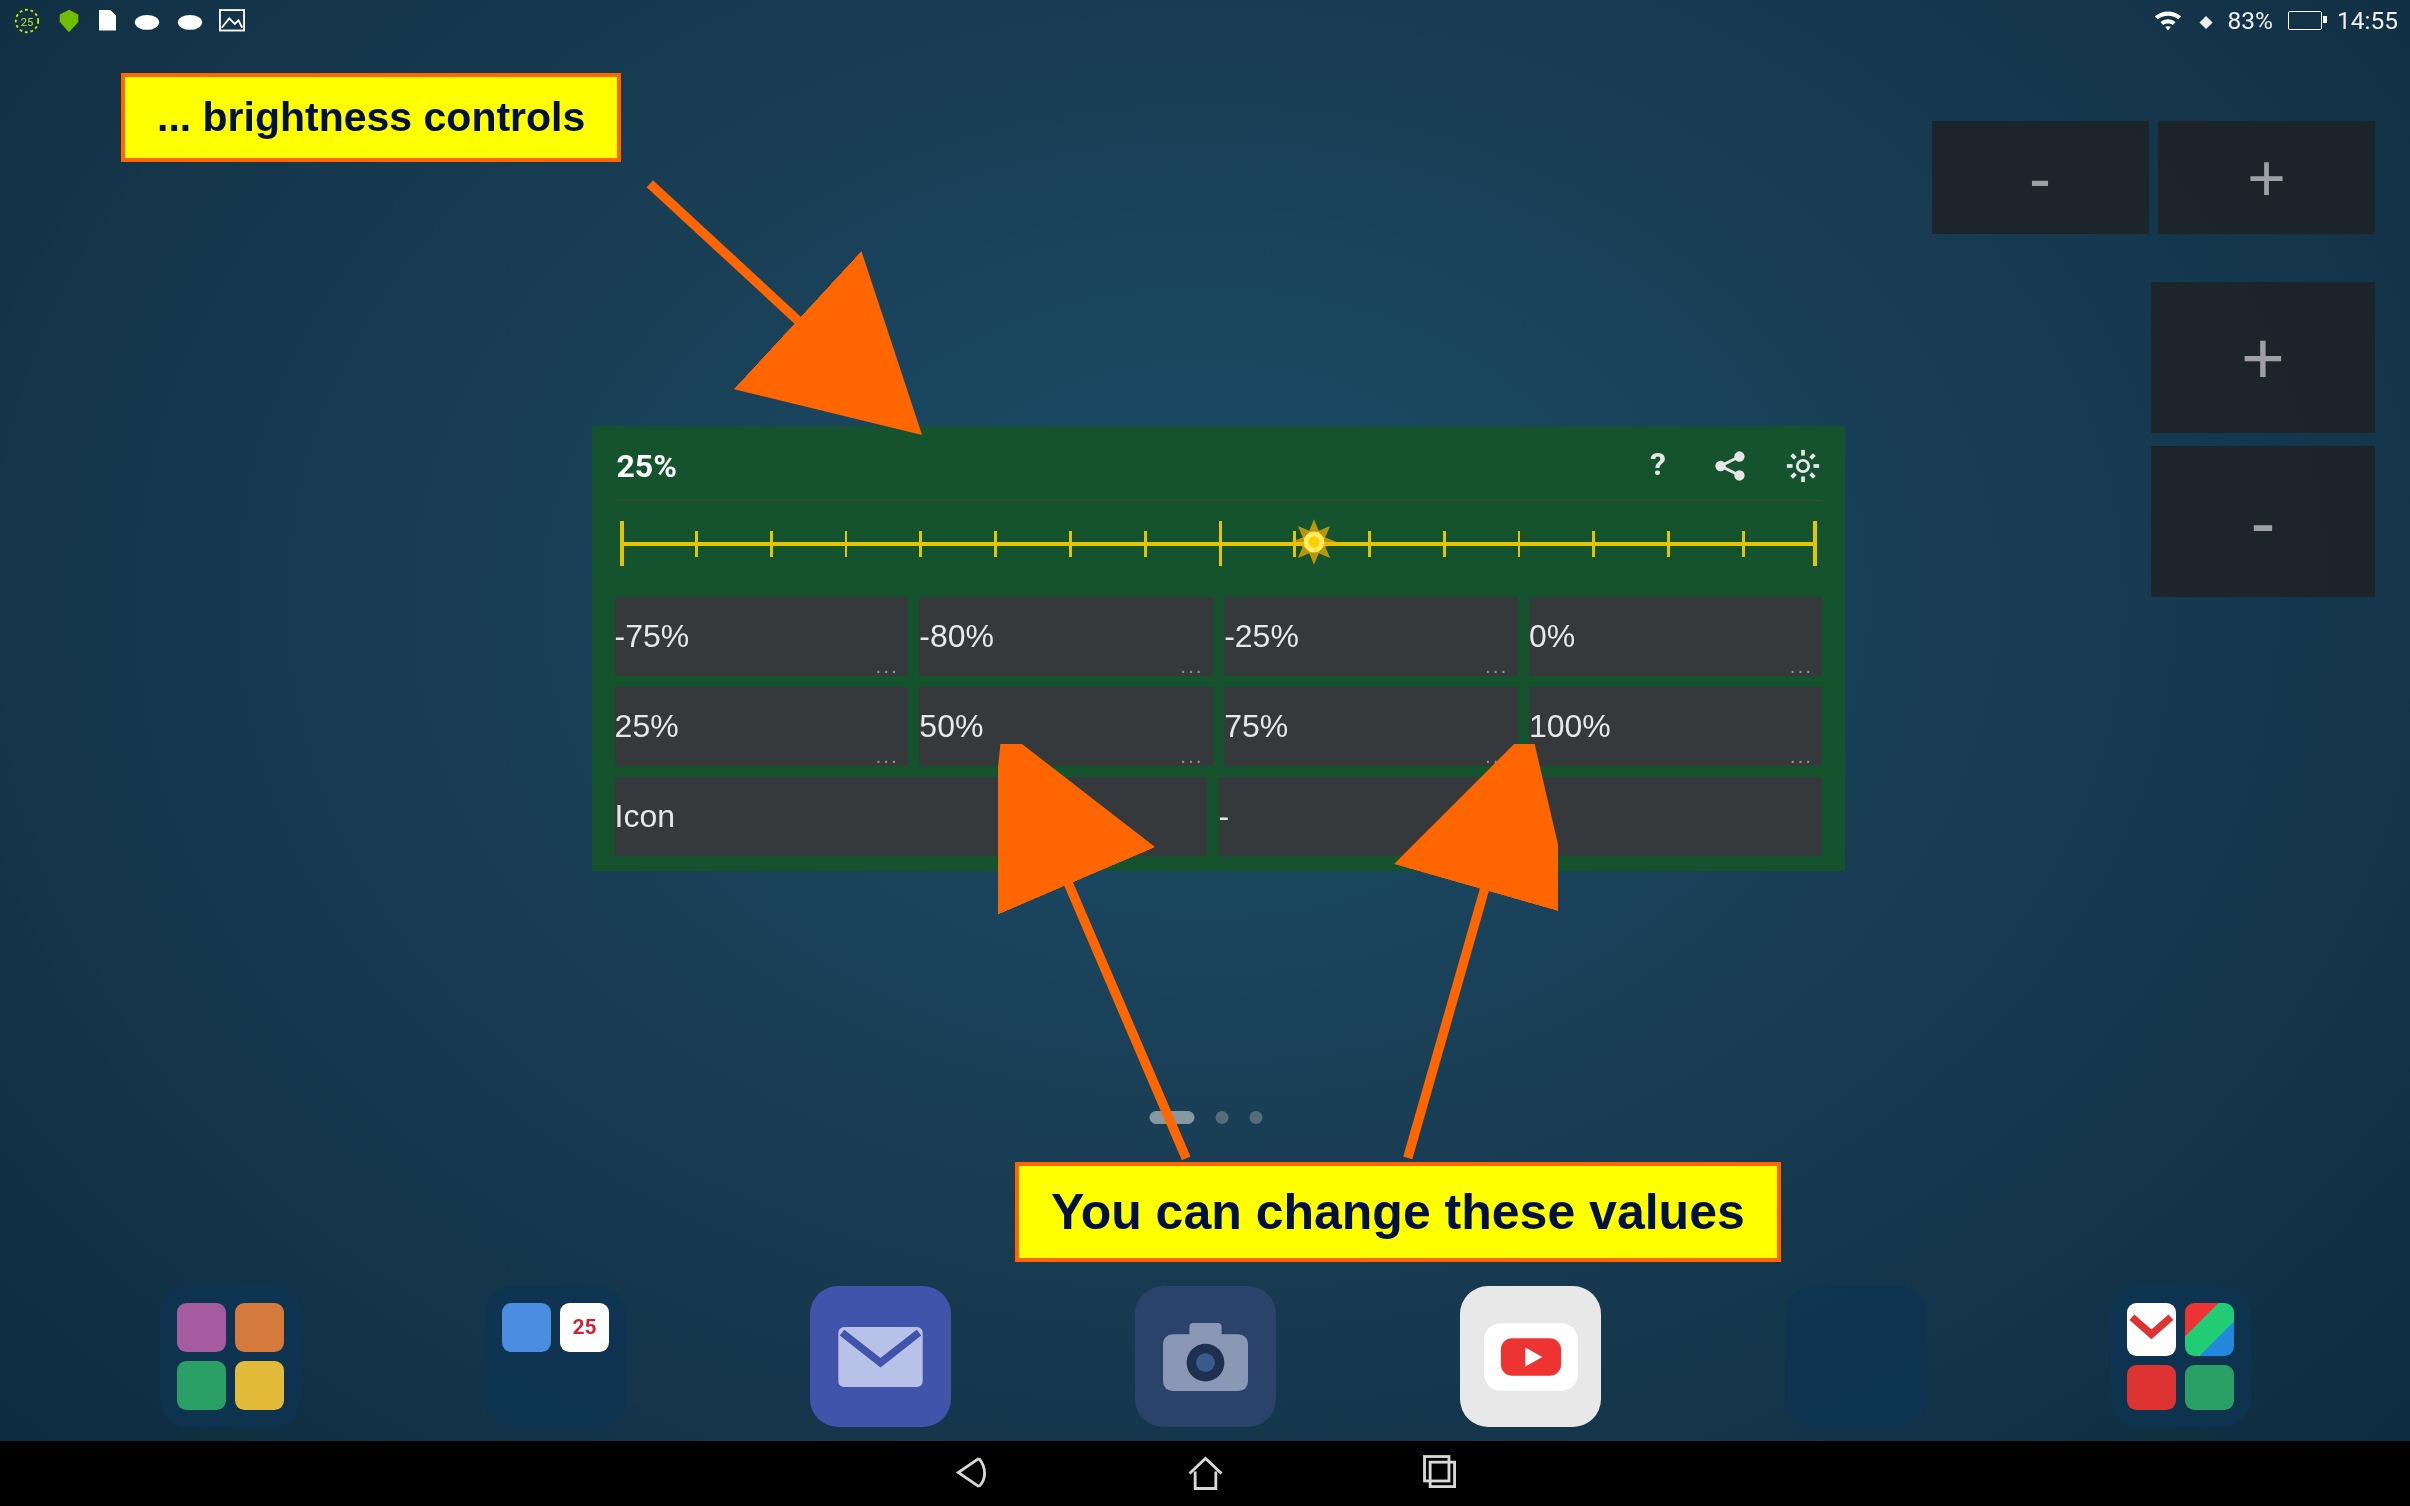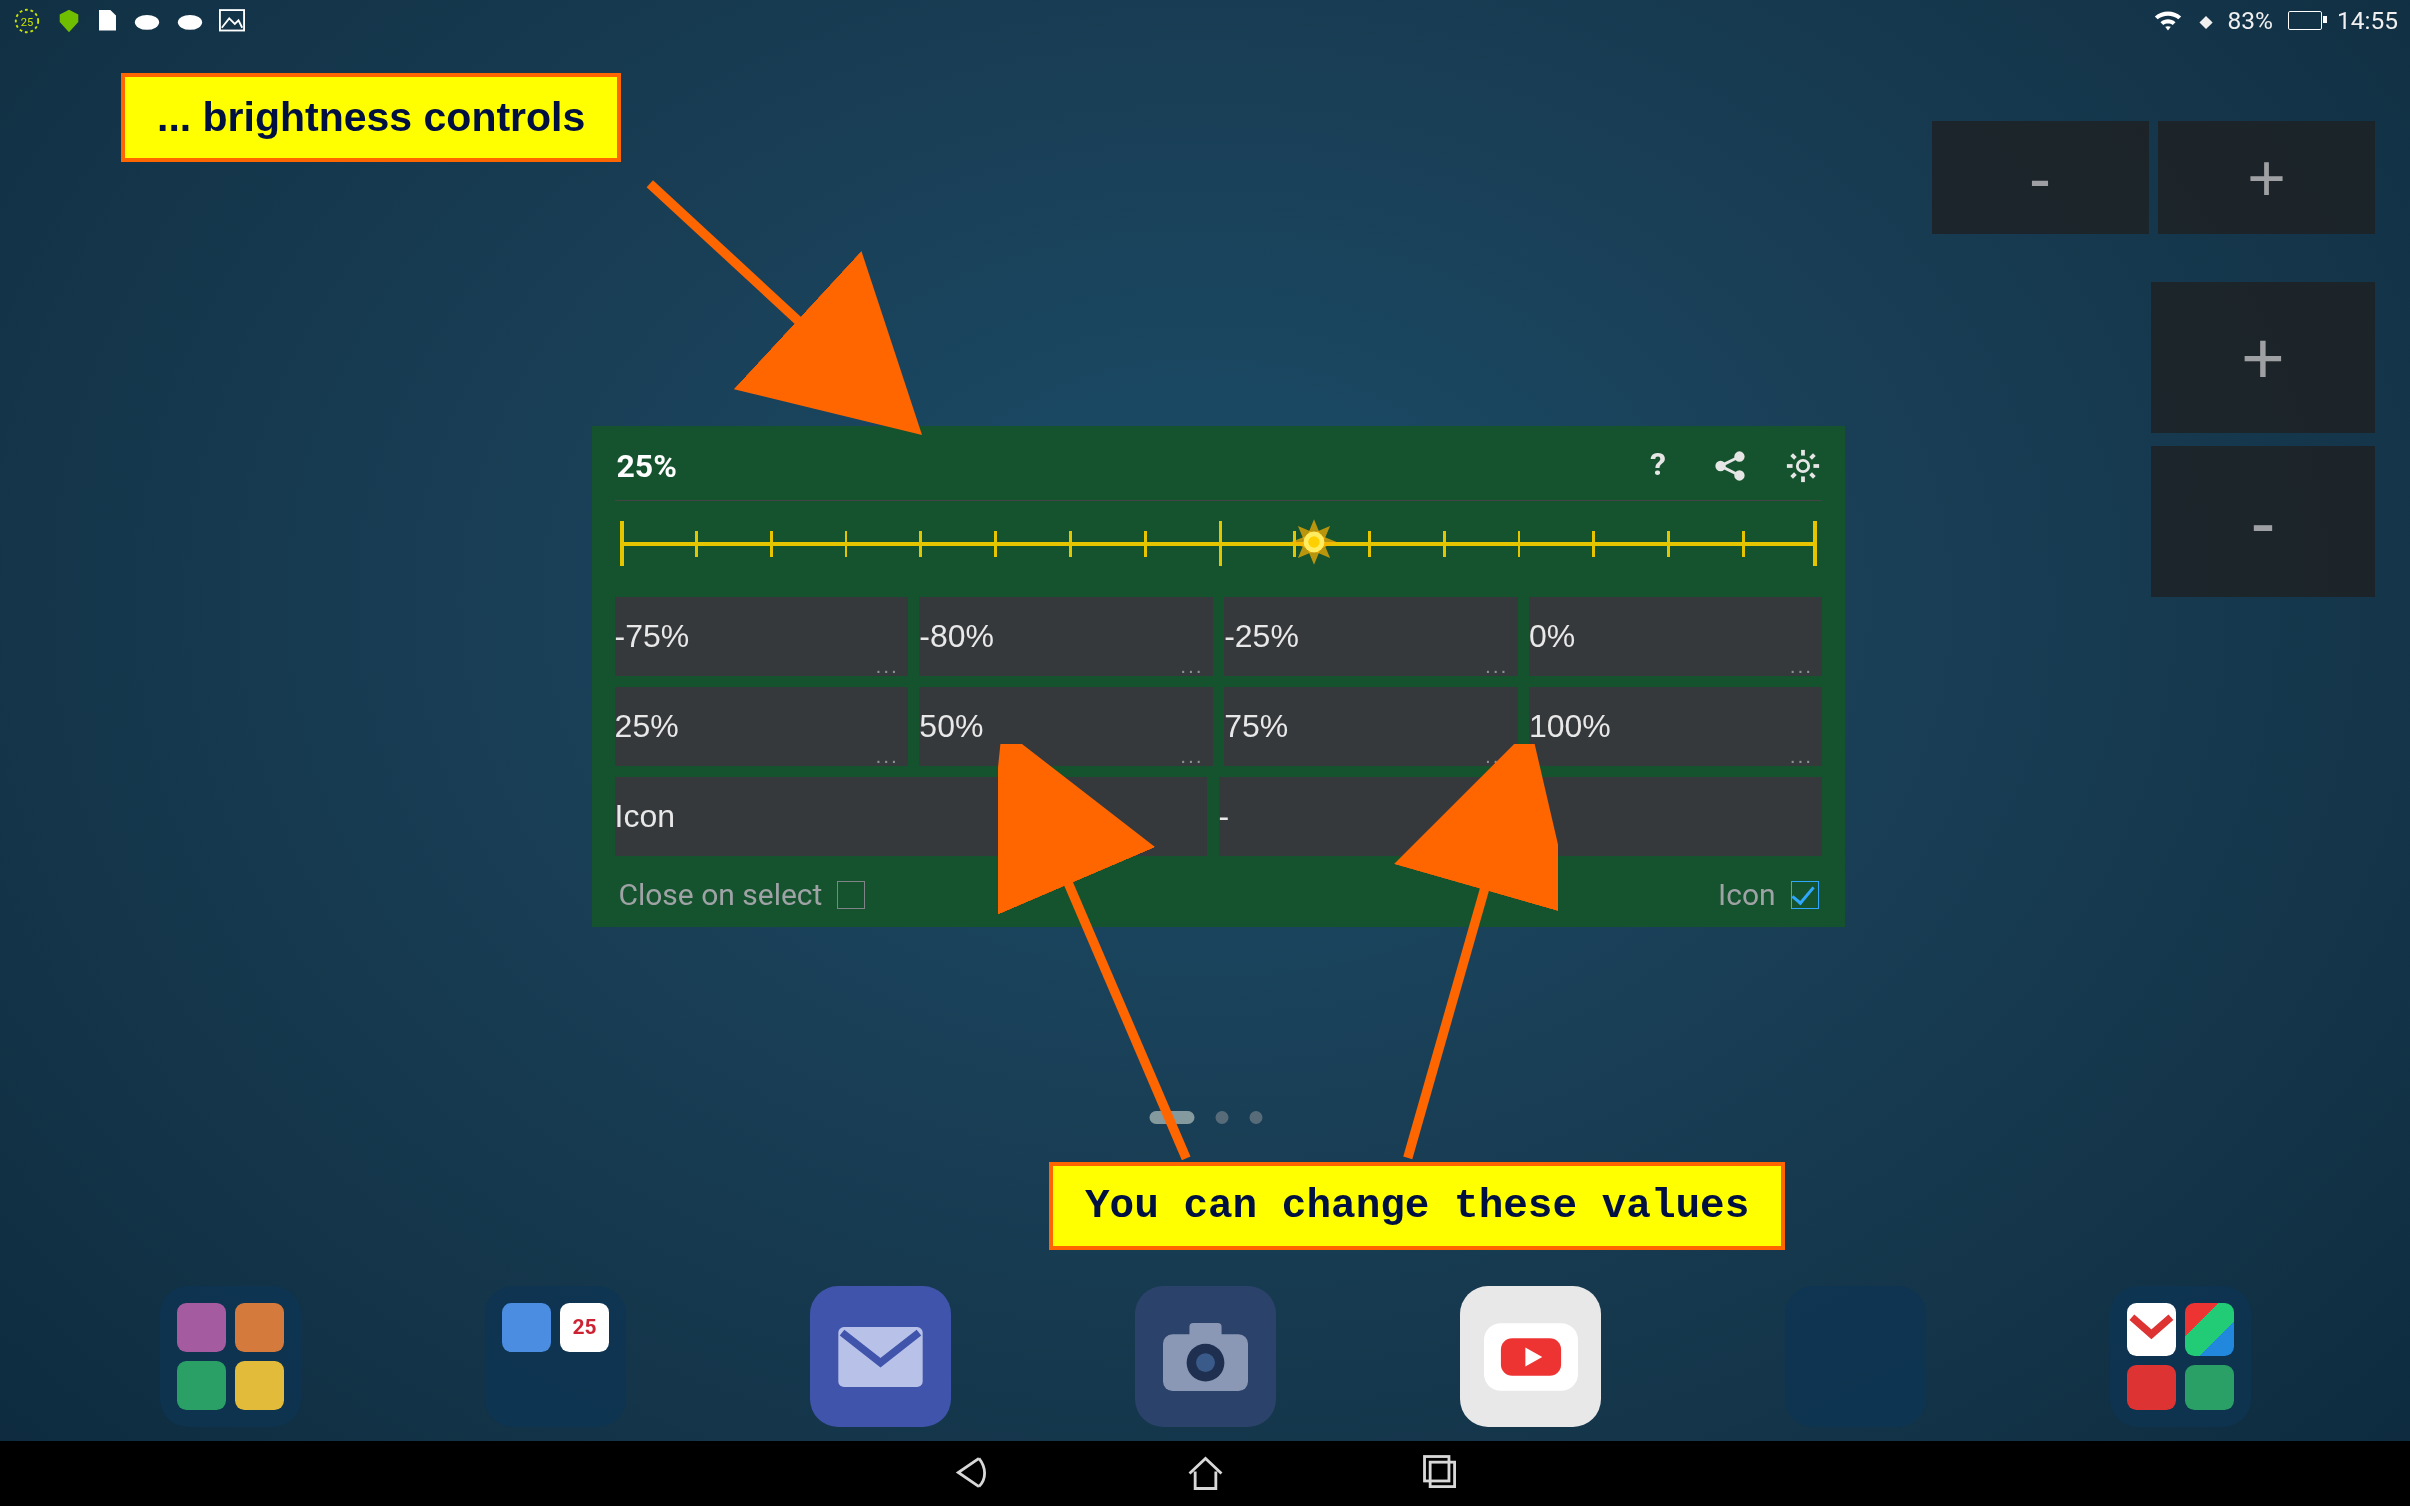--- a/index.html
+++ b/index.html
@@ -31,21 +31,21 @@
   .dark-btn-lg { width:224px; height:151px; background:#1e2022cc; display:flex; align-items:center; justify-content:center; font-size:75px; color:#9ea0a3; font-weight:300; border:none; }
 
   
   .callout {
     position:absolute; background:#ffff00; border:4.7px solid #ff6600;
     color:#001040; font-weight:700; padding:17px 32px;
     font-family: Verdana, Arial, sans-serif;
     z-index:50;
   }
   .callout-top { top:73px; left:121px; font-size:41px; }
-  .callout-bottom { top:1162px; left:1049px; font-size:41px;font-family:Liberation Mono, monospace; }
+  .callout-bottom { top:1162px; left:1015px; font-size:50px; }
 
   
   .arrow { position:absolute; z-index:40; }
 
   
   .dialog {
     position:absolute; left:592px; top:426px; width:1253px;
     background:#14532d; padding:17px 22.6px 15px 22.6px;
     z-index:10;
   }
@@ -292,27 +292,20 @@
         <span>Icon</span>
       </button>
     <button class="preset-btn">
         <span>-</span>
       </button>
     <button class="preset-btn">
         <span>+</span>
       </button>
   </div>
 
-  <div class="dlg-footer">
-    <span>Close on select</span>
-    <span class="chk"></span>
-    <span class="spacer"></span>
-    <span>Icon</span>
-    <span class="chk chk-checked"></span>
-  </div>
 </div>
 
 <div class="page-ind">
   <span class="pill"></span>
   <span class="dot"></span>
   <span class="dot"></span>
 </div>
 
 <div class="dock">
   <div class="folder">

